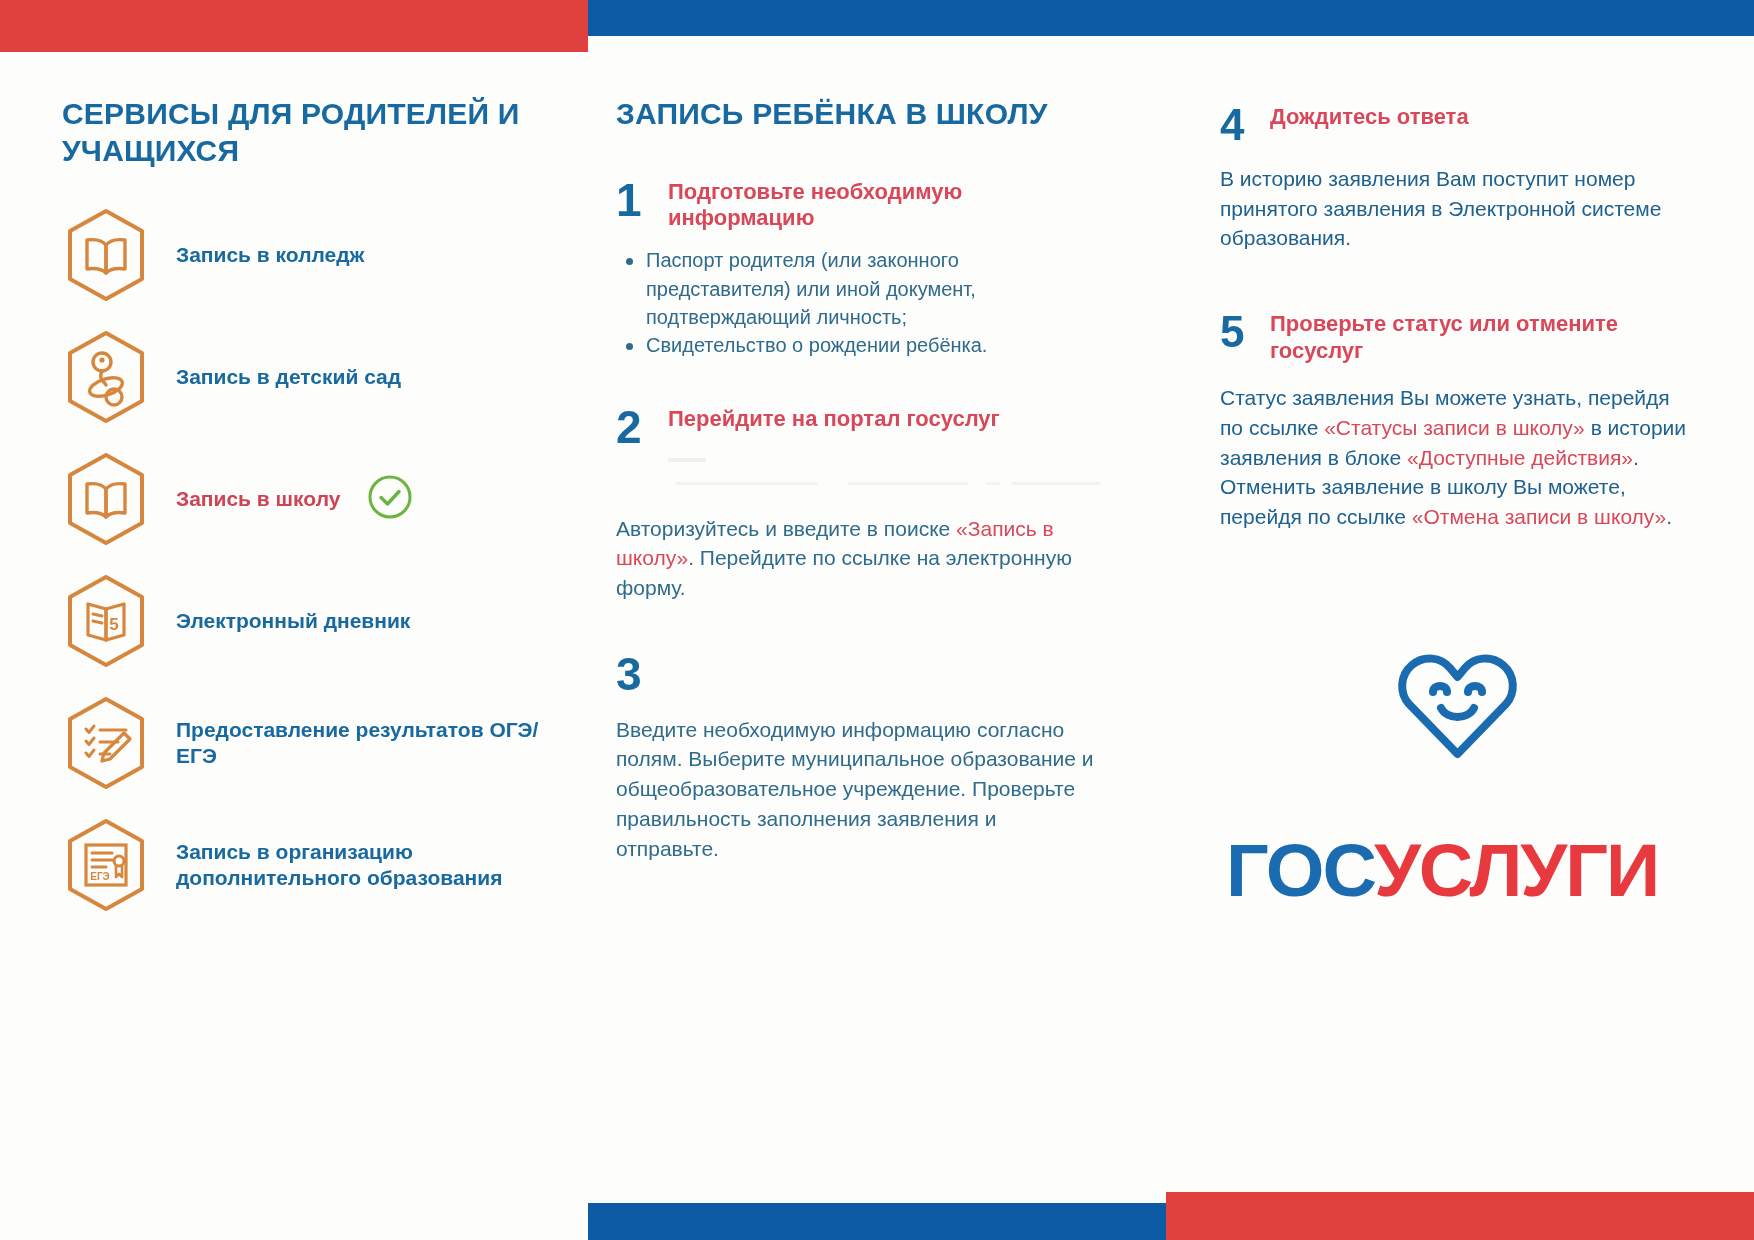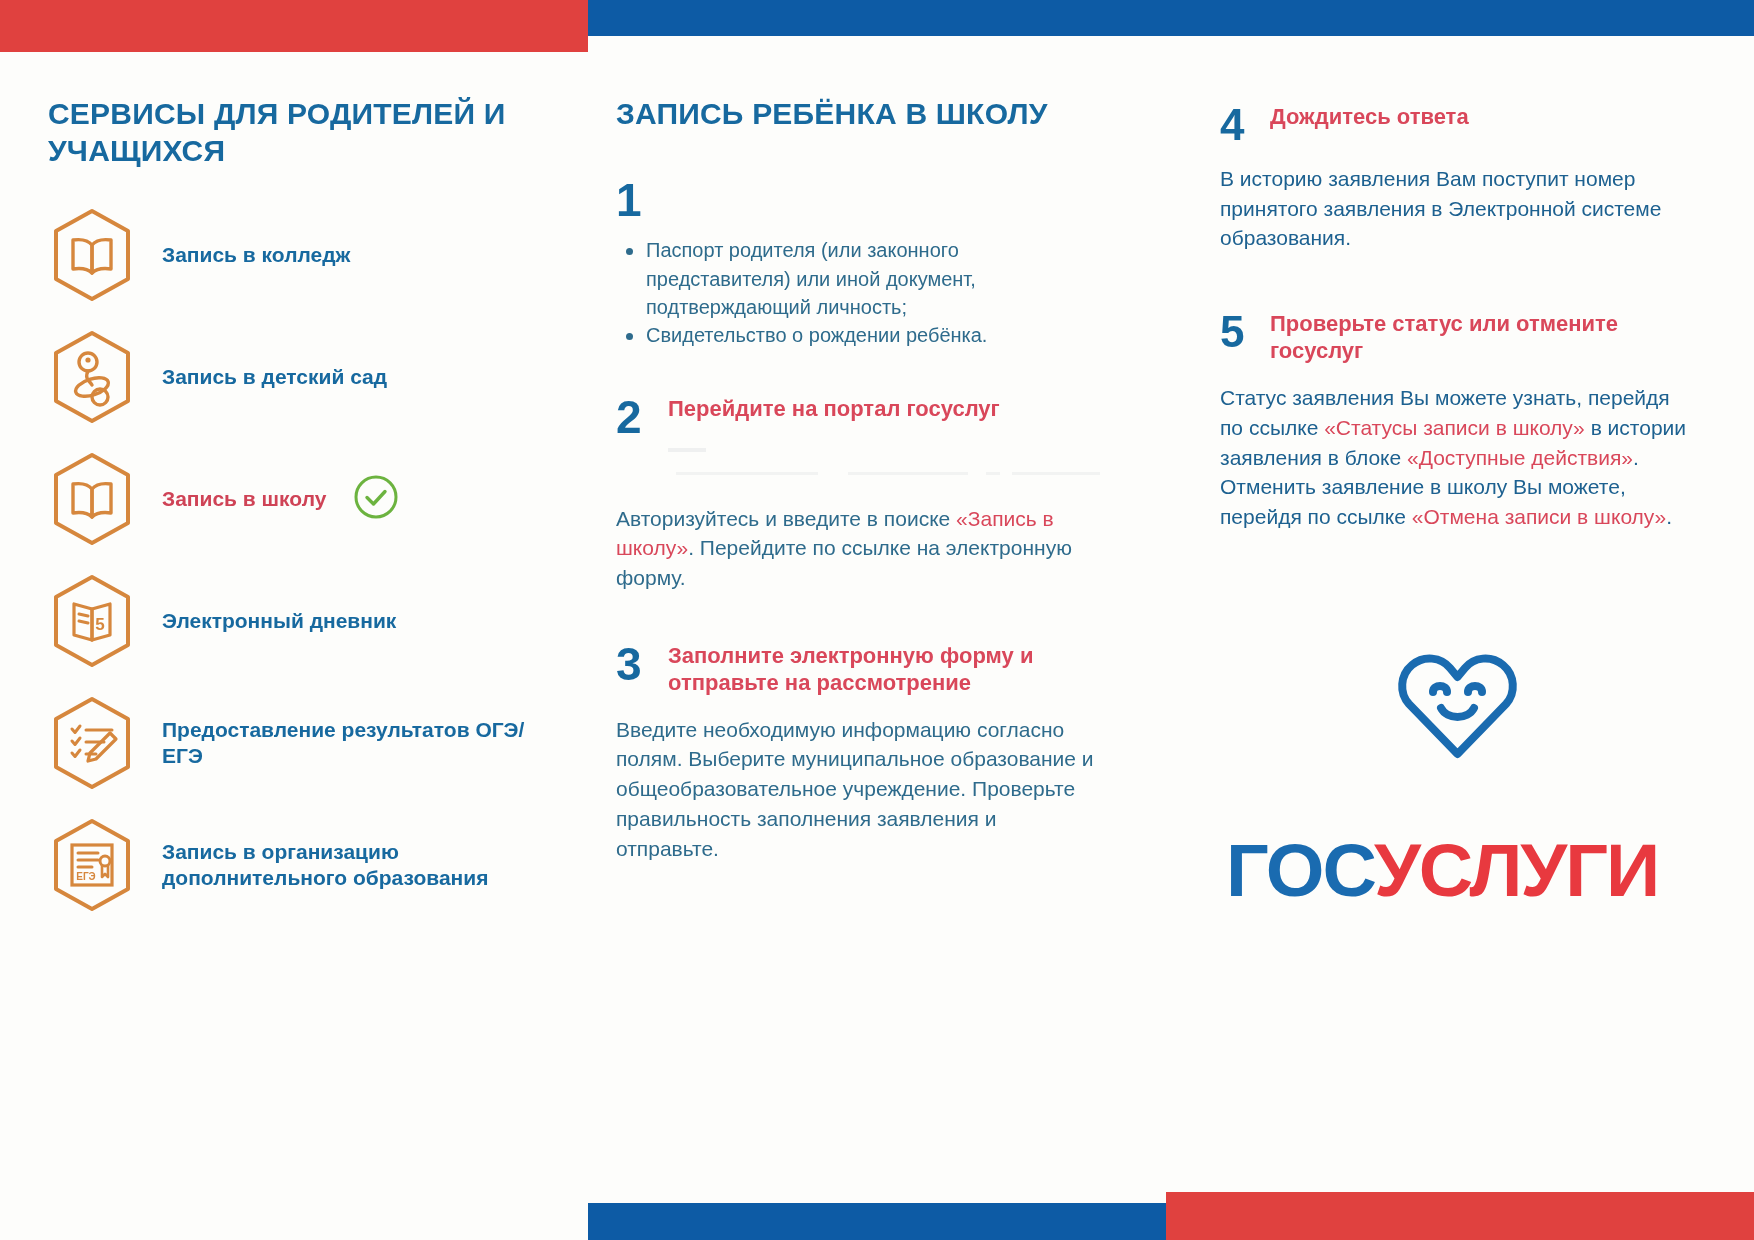--- a/index.html
+++ b/index.html
@@ -13,21 +13,21 @@
 
   
   .strip{position:absolute;}
   #strip-top-red{left:0;top:0;width:588px;height:52px;background:#e0413f;}
   #strip-top-blue{left:588px;top:0;width:1166px;height:36px;background:#0d5ba5;}
   #strip-bot-blue{left:588px;top:1203px;width:578px;height:37px;background:#0d5ba5;}
   #strip-bot-red{left:1166px;top:1192px;width:588px;height:48px;background:#e0413f;}
 
   
   .col{position:absolute;top:0;height:1240px;box-sizing:border-box;}
-  #col-left{left:0;width:588px;padding:96px 40px 0 48px;}
+  #col-left{left:14px;width:588px;padding:96px 40px 0 48px;}
   #col-mid{left:580px;width:578px;padding:96px 58px 0 36px;}
   #col-right{left:1166px;width:588px;padding:96px 60px 0 54px;}
 
   h1.section-title{
     margin:0 0 36px 0;
     font-size:30px;line-height:1.22;
     font-weight:bold;
     color:#17699f;
     letter-spacing:.2px;
     text-transform:uppercase;
@@ -210,20 +210,21 @@
 
   </ul>
 </div>
 
 <div class="col" id="col-mid">
   <h1 class="section-title">ЗАПИСЬ РЕБЁНКА В ШКОЛУ</h1>
 
   <div class="step">
     <div class="step-head">
       <div class="step-num">1</div>
+      <div class="step-title">Подготовьте необходимую информацию</div>
     </div>
     <ul class="bullets">
       <li>Паспорт родителя (или законного представителя) или иной документ, подтверждающий личность;</li>
       <li>Свидетельство о рождении ребёнка.</li>
     </ul>
   </div>
 
   <div class="step" style="margin-top:42px;">
     <div class="step-head">
       <div class="step-num">2</div>
@@ -231,21 +232,20 @@
     </div>
     <div class="erased-url"></div>
     <div class="step-body">
         <p><span>Авторизуйтесь и введите в поиске </span><span class="accent">«Запись в школу»</span><span>. Перейдите по ссылке на электронную форму.</span></p>
       </div>
   </div>
 
   <div class="step" style="margin-top:46px;">
     <div class="step-head">
       <div class="step-num">3</div>
-      <div class="step-title">Заполните электронную форму и отправьте на рассмотрение</div>
     </div>
     <div class="step-body">
         <p><span>Введите необходимую информацию согласно полям. Выберите муниципальное образование и общеобразовательное учреждение. Проверьте правильность заполнения заявления и отправьте.</span></p>
       </div>
   </div>
 </div>
 
 <div class="col" id="col-right">
 
   <div class="step" style="margin-top:4px;">

